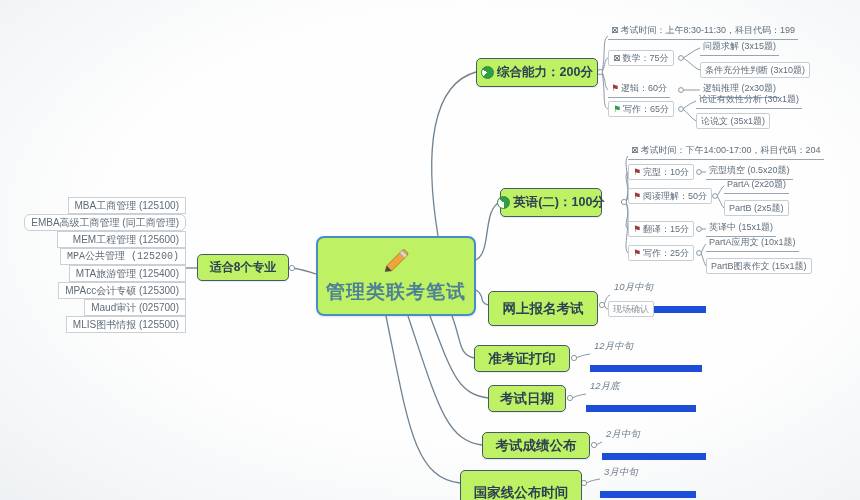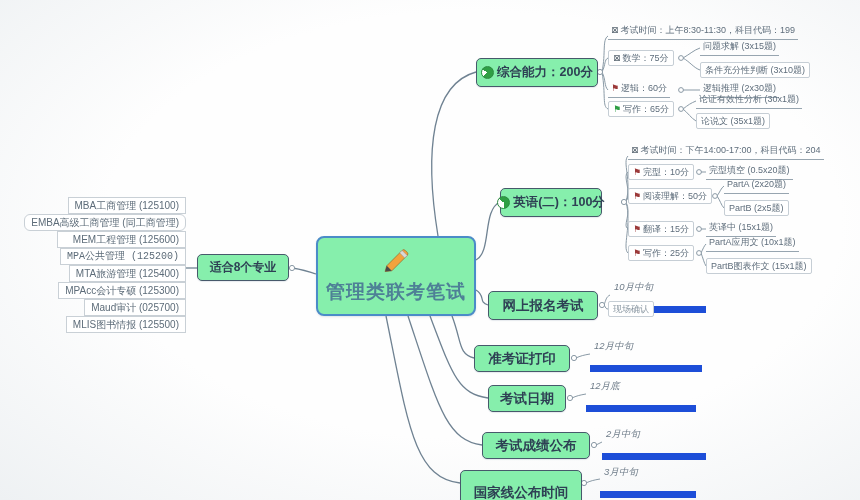--- a/index.html
+++ b/index.html
@@ -4,21 +4,21 @@
 <style>
   html,body{margin:0;padding:0;}
   body{
     width:860px;height:500px;overflow:hidden;
     font-family:"Liberation Sans","DejaVu Sans",sans-serif;
     background:radial-gradient(ellipse at 55% 45%, #fefefe 55%, #eef1f3 100%);
     position:relative;
   }
   .canvas{position:absolute;inset:0;width:860px;height:500px;}
   svg.links{position:absolute;left:0;top:0;z-index:0;}
-  .node{position:absolute;z-index:2;box-sizing:border-box;background:#86efac;white-space:nowrap;text-align:center;}
+  .node{position:absolute;z-index:2;box-sizing:border-box;background:#bef264;white-space:nowrap;text-align:center;}
   .center{
     left:316px;top:236px;width:160px;height:80px;
     border:2px solid var(--center-border,#4b8cc8);border-radius:8px;
     display:flex;flex-direction:column;align-items:center;justify-content:center;
     box-shadow:0 1px 2px rgba(60,90,120,.15);
   }
   .center-title{font-size:19px;font-weight:bold;color:var(--center-text,#4e8096);letter-spacing:1px;margin-top:2px;}
   .pencil-wrap{height:30px;display:flex;align-items:center;justify-content:center;}
   .big{
     border:1.5px solid var(--node-border,#47596b);border-radius:5px;
@@ -198,21 +198,21 @@
   </div>
   <div class="srow uline" style="left:706px;top:221px;">英译中 (15x1题)</div>
 
   <div class="srow box" style="left:628px;top:245px;">
     <span class="flag red">⚑</span>
     <span>写作：25分</span>
   </div>
   <div class="srow uline" style="left:706px;top:236px;">PartA应用文 (10x1题)</div>
   <div class="srow box" style="left:706px;top:258px;">PartB图表作文 (15x1题)</div>
 
-  <div class="node big tl" style="left:488px;top:291px;width:110px;height:29px;">
+  <div class="node big tl" style="left:488px;top:291px;width:110px;height:35px;">
     <span>网上报名考试</span>
   </div>
   <div class="date" style="left:610px;top:281px;width:96px;">10月中旬</div>
   <div class="srow box" style="left:608px;top:301px;color:#8a97a2;">现场确认</div>
 
   <div class="node big tl" style="left:474px;top:345px;width:96px;height:27px;">
     <span>准考证打印</span>
   </div>
   <div class="date" style="left:590px;top:340px;width:112px;">12月中旬</div>
 

